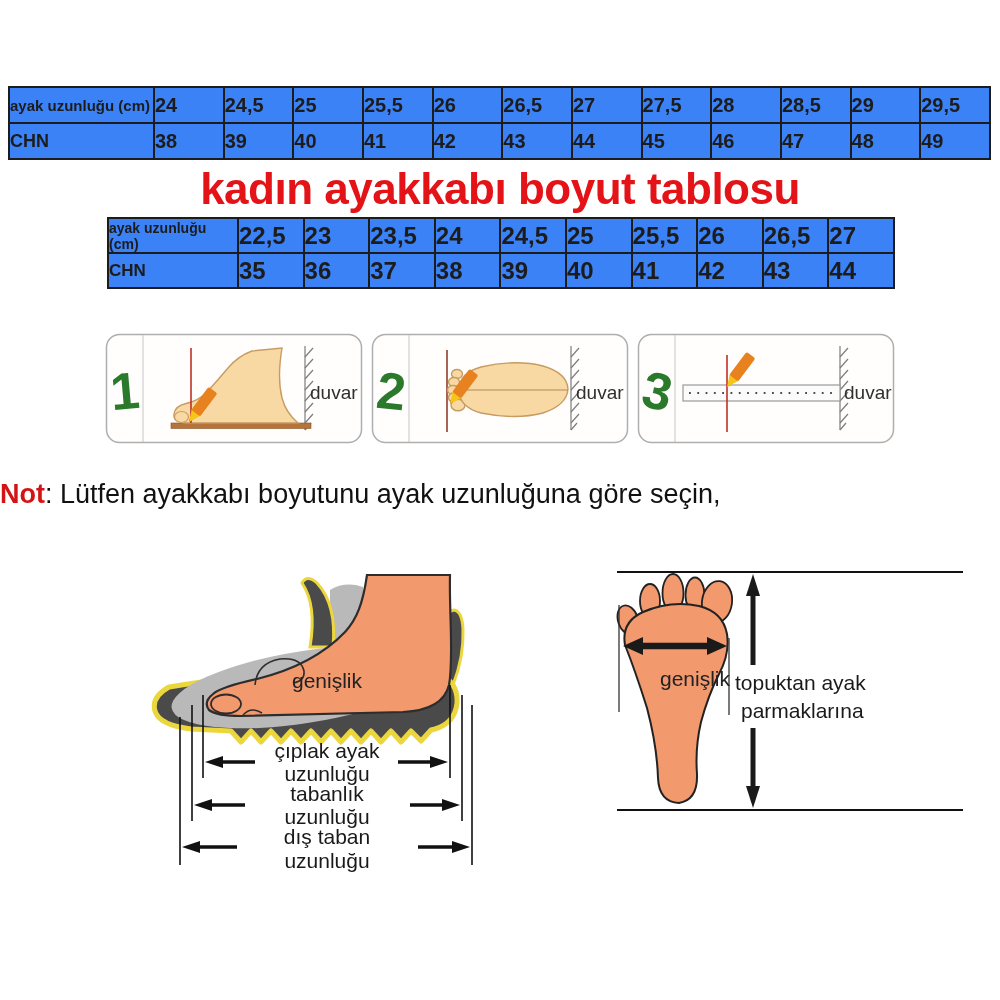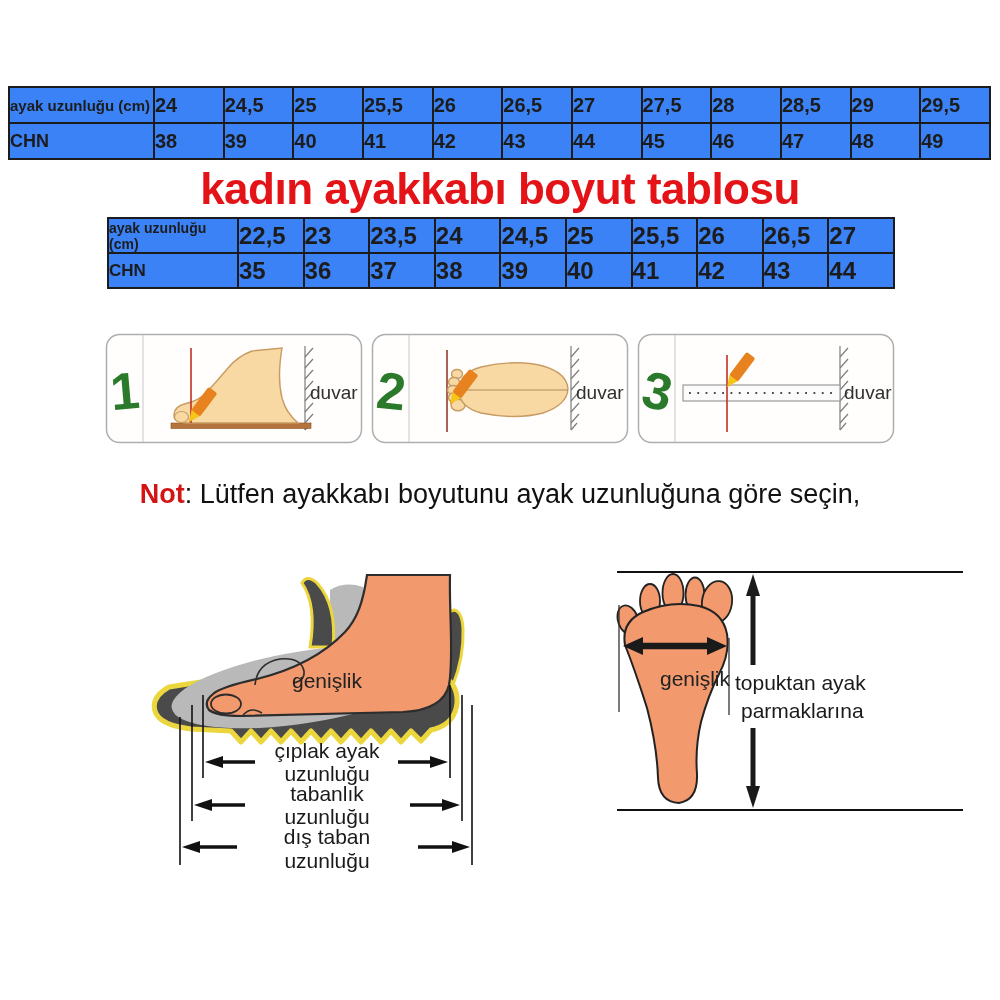--- a/index.html
+++ b/index.html
@@ -15,21 +15,21 @@
   table.men-table{left:8px;top:86px;width:983px;}
   table.men-table td{height:34px;font-size:20px;}
   table.men-table td.hdr-foot{font-size:15px;}
   table.men-table td.hdr-chn{font-size:18px;}
   table.women-table{left:107px;top:217px;width:788px;}
   table.women-table td{height:33px;font-size:24px;}
   table.women-table td.hdr-foot{font-size:14px;}
   table.women-table td.hdr-chn{font-size:17px;}
   .steps{position:absolute;left:105px;top:333px;width:792px;height:111px;display:flex;gap:8px;}
   .steps svg{display:block;}
-  .note{position:absolute;left:0;top:479px;width:1000px;text-align:center;
+  .note{position:absolute;left:0;top:479px;width:1000px;text-align:left;
         font-size:27px;line-height:31px;color:#111;}
   .note .red{color:#d41414;font-weight:bold;}
   .diag{position:absolute;}
   .diag-left{left:105px;top:545px;}
   .diag-right{left:595px;top:550px;}
   svg text{font-family:"Liberation Sans",sans-serif;}
 </style>
 </head>
 <body>
 

